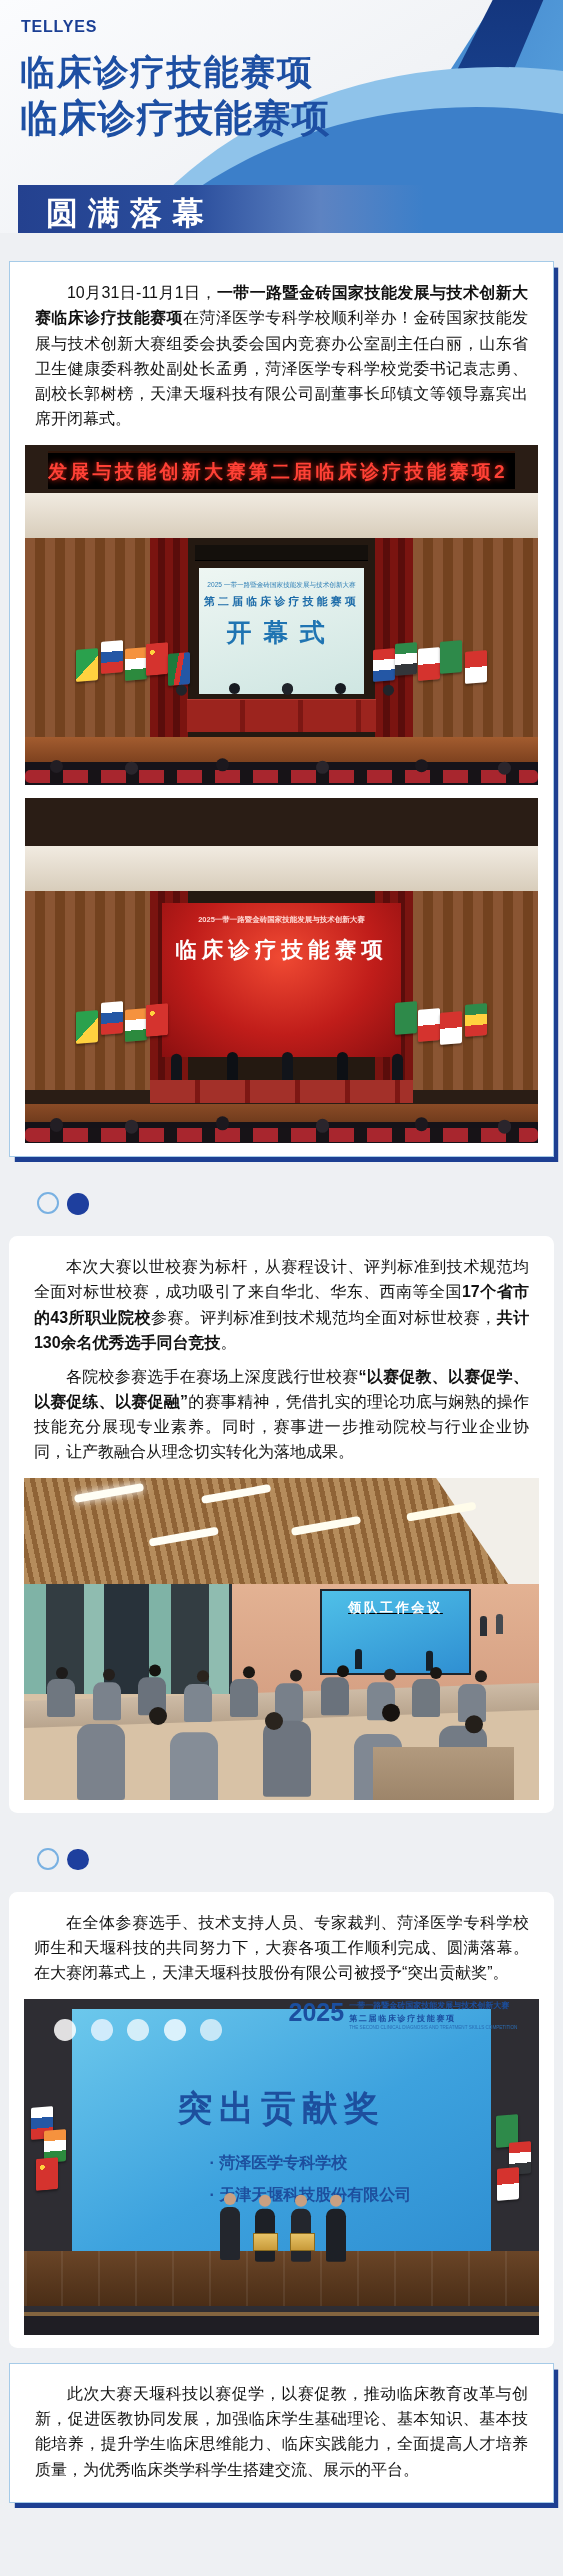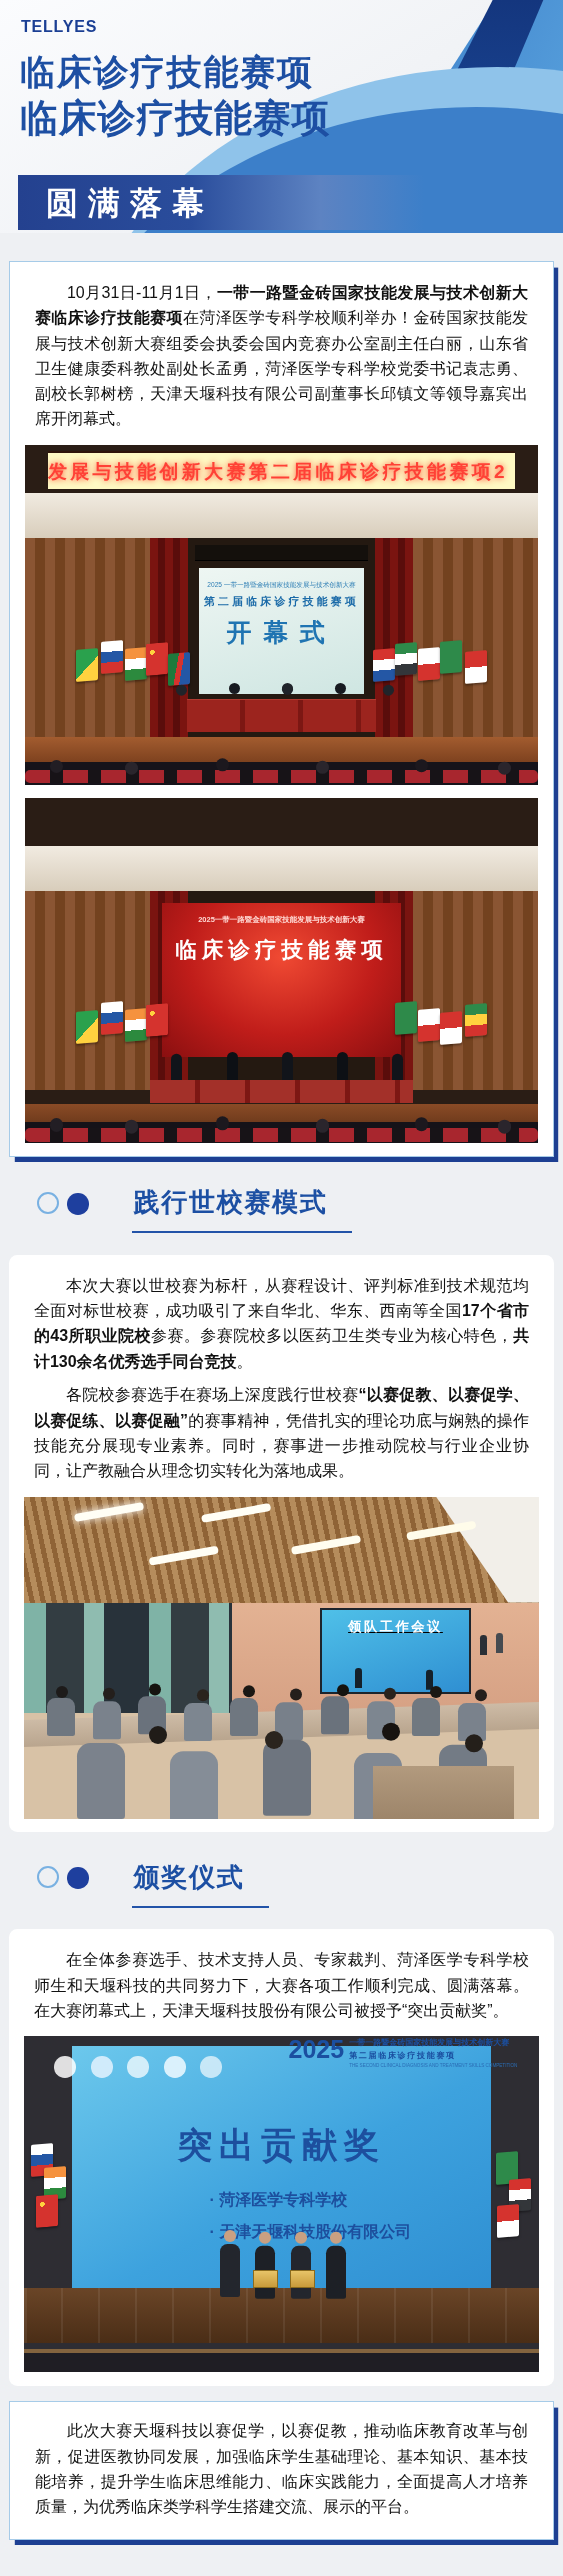--- a/index.html
+++ b/index.html
@@ -20,21 +20,21 @@
   .arc1{position:absolute;width:830px;height:631px;border-radius:50%;
     right:-349px;bottom:-465px;background:#8fc3ea;}
   .arc2{position:absolute;width:830px;height:631px;border-radius:50%;
     right:-328px;bottom:-505px;background:#3c7fc9;}
   .brand{position:absolute;left:21px;top:18px;z-index:3;
     color:#1b3f94;font-weight:800;font-size:16px;letter-spacing:0.8px;}
   .hero-title{position:absolute;left:20px;top:51px;z-index:3;margin:0;
     color:#1d4fa3;font-weight:800;line-height:1.2;}
   .hero-title .t1{display:block;font-size:35px;letter-spacing:1.7px;}
   .hero-title .t2{display:block;font-size:38px;letter-spacing:0.8px;margin-top:3.3px;}
-  .ribbon{position:absolute;left:18px;top:175px;z-index:3;width:432px;height:55px;
+  .ribbon{position:absolute;left:18px;top:185px;z-index:3;width:432px;height:55px;
     line-height:56px;padding-left:28px;box-sizing:border-box;
     color:#fff;font-weight:700;font-size:32px;letter-spacing:10px;
     background:linear-gradient(90deg,#24418f 0%,#2a4d9c 40%,#5d83c2 70%,rgba(230,237,246,0) 94%);}
   
   .card{margin:0 9px;background:#fff;box-sizing:border-box;}
   .bordered{border:0.8px solid #a6cbe8;box-shadow:5px 5.8px 0 -0.8px #1d3f92;}
   .intro-card{margin-top:28px;padding:18px 13.3px 13.3px;}
   .plain{border-radius:8.3px;padding:18px 13.3px 13.3px;}
   .para{margin:0 11.6px 8.3px;font-size:16px;line-height:1.58;color:#111;
     text-align:justify;text-indent:2em;}
@@ -42,21 +42,21 @@
   
   .section-head{display:flex;align-items:flex-start;margin:28px 0 21.6px 37px;}
   .dot{border-radius:50%;flex:0 0 auto;margin-top:6.6px;}
   .dot.outline{width:18px;height:18px;border:2.5px solid #79b1e2;background:transparent;}
   .dot.filled{width:21.6px;height:21.6px;background:#1e3f9e;margin-left:8.3px;margin-top:7.5px;}
   .section-head h2{margin:0 0 0 43px;font-size:26px;font-weight:800;color:#1c4fa3;
     letter-spacing:1.7px;border-bottom:2.5px solid #2253a8;padding:0 25px 10.8px 1.7px;}
   
   .photo{position:relative;margin:13.3px 1.7px 0;overflow:hidden;background:#2a1d15;}
   .photo *{position:absolute;box-sizing:border-box;}
-  .led{left:23px;right:23px;top:6.6px;height:38px;background:#fef9c3;border-top:2.5px solid #2e150a;
+  .led{left:23px;right:23px;top:6.6px;height:38px;background:#000000;border-top:2.5px solid #2e150a;
     color:#ff4136;font-weight:700;font-size:19px;line-height:38px;letter-spacing:3.3px;
     white-space:nowrap;overflow:hidden;text-shadow:0 0 6.6px rgba(255,45,25,.85);}
   .ceiling{left:0;right:0;top:48px;height:45px;background:linear-gradient(#f1ebe1,#d8cdbb);}
   .wood-l{left:0;top:93px;width:125px;height:199px;
     background:repeating-linear-gradient(90deg,#8a5533 0 10px,#73421f 10px 20px);}
   .wood-r{right:0;top:93px;width:125px;height:199px;
     background:repeating-linear-gradient(90deg,#8a5533 0 10px,#73421f 10px 20px);}
   .inner{left:125px;right:125px;top:93px;height:199px;background:#241911;}
   .curt-l{left:125px;width:38px;top:93px;height:199px;
     background:repeating-linear-gradient(90deg,#7a1410 0 8.3px,#5a0d0b 8.3px 15px);}
@@ -240,25 +240,24 @@
     <div class="aud">
       <div class="seats"></div>
     </div>
     <div class="audheads"></div>
   </figure>
 </section>
 
 <div class="section-head">
   <span class="dot outline"></span>
   <span class="dot filled"></span>
-  <h2>践行世校赛模式</h2>
 </div>
 
 <section class="card plain">
-  <p class="para"><span>本次大赛以世校赛为标杆，从赛程设计、评判标准到技术规范均全面对标世校赛，成功吸引了来自华北、华东、西南等全国</span><b>17个省市的43所职业院校</b><span>参赛。参赛院校多以医药卫生类专业为核心特色，</span><b>共计130余名优秀选手同台竞技</b><span>。</span></p>
+  <p class="para"><span>本次大赛以世校赛为标杆，从赛程设计、评判标准到技术规范均全面对标世校赛，成功吸引了来自华北、华东、西南等全国</span><b>17个省市的43所职业院校</b><span>参赛。评判标准到技术规范均全面对标世校赛，</span><b>共计130余名优秀选手同台竞技</b><span>。</span></p>
   <p class="para"><span>各院校参赛选手在赛场上深度践行世校赛</span><b>“以赛促教、以赛促学、以赛促练、以赛促融”</b><span>的赛事精神，凭借扎实的理论功底与娴熟的操作技能充分展现专业素养。同时，赛事进一步推动院校与行业企业协同，让产教融合从理念切实转化为落地成果。</span></p>
 
   <figure class="photo s3">
     <div class="ceil"></div>
     <div class="ceilw"></div>
     <div class="lights"></div>
     <div class="wallL"></div>
     <div class="wallB"></div>
     <div class="scr3">
       <div class="mini"></div>
@@ -270,21 +269,20 @@
     <div class="headsF"></div>
     <div class="chairN"></div>
     <div class="headsN"></div>
     <div class="deskN"></div>
   </figure>
 </section>
 
 <div class="section-head">
   <span class="dot outline"></span>
   <span class="dot filled"></span>
-  <h2>颁奖仪式</h2>
 </div>
 
 <section class="card plain">
   <p class="para">在全体参赛选手、技术支持人员、专家裁判、菏泽医学专科学校师生和天堰科技的共同努力下，大赛各项工作顺利完成、圆满落幕。在大赛闭幕式上，天津天堰科技股份有限公司被授予“突出贡献奖”。</p>
 
   <figure class="photo s4">
     <div class="screen"></div>
     <div class="logos"></div>
     <div class="hdr">
       <span class="year">2025</span>

